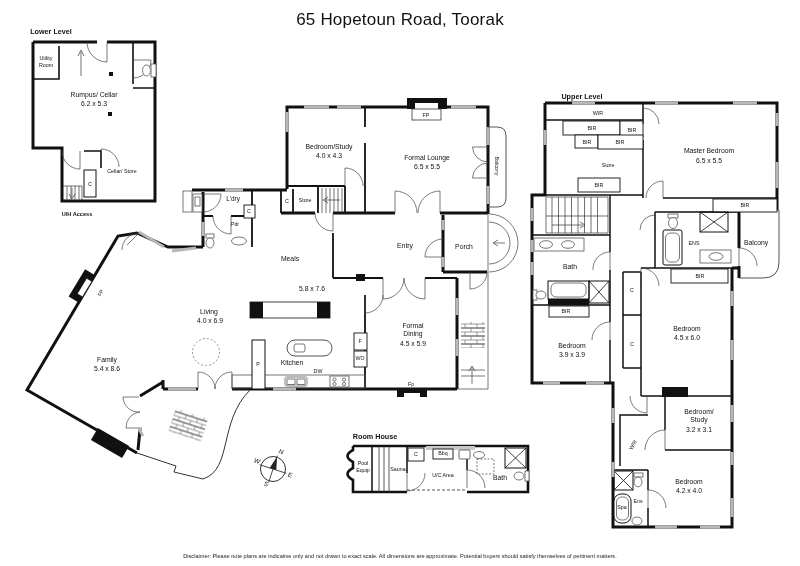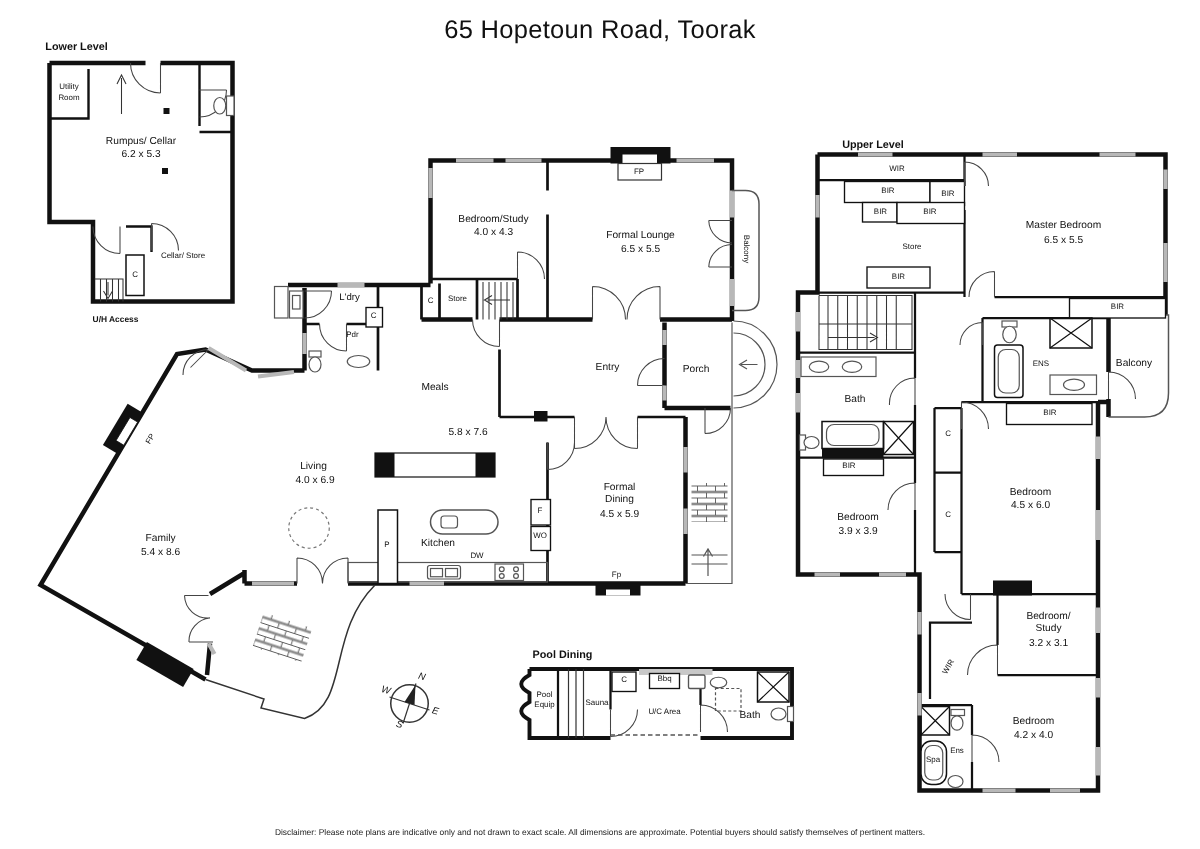--- a/index.html
+++ b/index.html
@@ -218,21 +218,21 @@
   <div class="lbl sm rotfp" style="left:101px;top:293px;">FP</div>
   <div class="lbl" style="left:292px;top:363px;">Kitchen</div>
   <div class="lbl sm" style="left:258px;top:364px;">P</div>
   <div class="lbl sm" style="left:318px;top:371px;">DW</div>
   <div class="lbl sm" style="left:360px;top:341px;">F</div>
   <div class="lbl sm" style="left:360px;top:358px;">WO</div>
   <div class="lbl wrap" style="left:413px;top:330px;width:32px;">Formal Dining</div>
   <div class="lbl" style="left:413px;top:344px;">4.5 x 5.9</div>
   <div class="lbl sm" style="left:411px;top:384px;">Fp</div>
 
-  <div class="lbl b" style="left:375px;top:436px;">Pool Dining</div>
+  <div class="lbl b" style="left:375px;top:436px;">Room House</div>
   <div class="lbl sm wrap" style="left:363px;top:467px;width:21px;">Pool Equip</div>
   <div class="lbl sm" style="left:398px;top:469px;">Sauna</div>
   <div class="lbl sm" style="left:416px;top:454px;">C</div>
   <div class="lbl sm" style="left:443px;top:453px;">Bbq</div>
   <div class="lbl sm" style="left:443px;top:475px;">U/C Area</div>
   <div class="lbl" style="left:500px;top:478px;">Bath</div>
 
   <div class="lbl it" style="left:281px;top:452px;">N</div>
   <div class="lbl it" style="left:257px;top:461px;">W</div>
   <div class="lbl it" style="left:290px;top:475px;">E</div>

